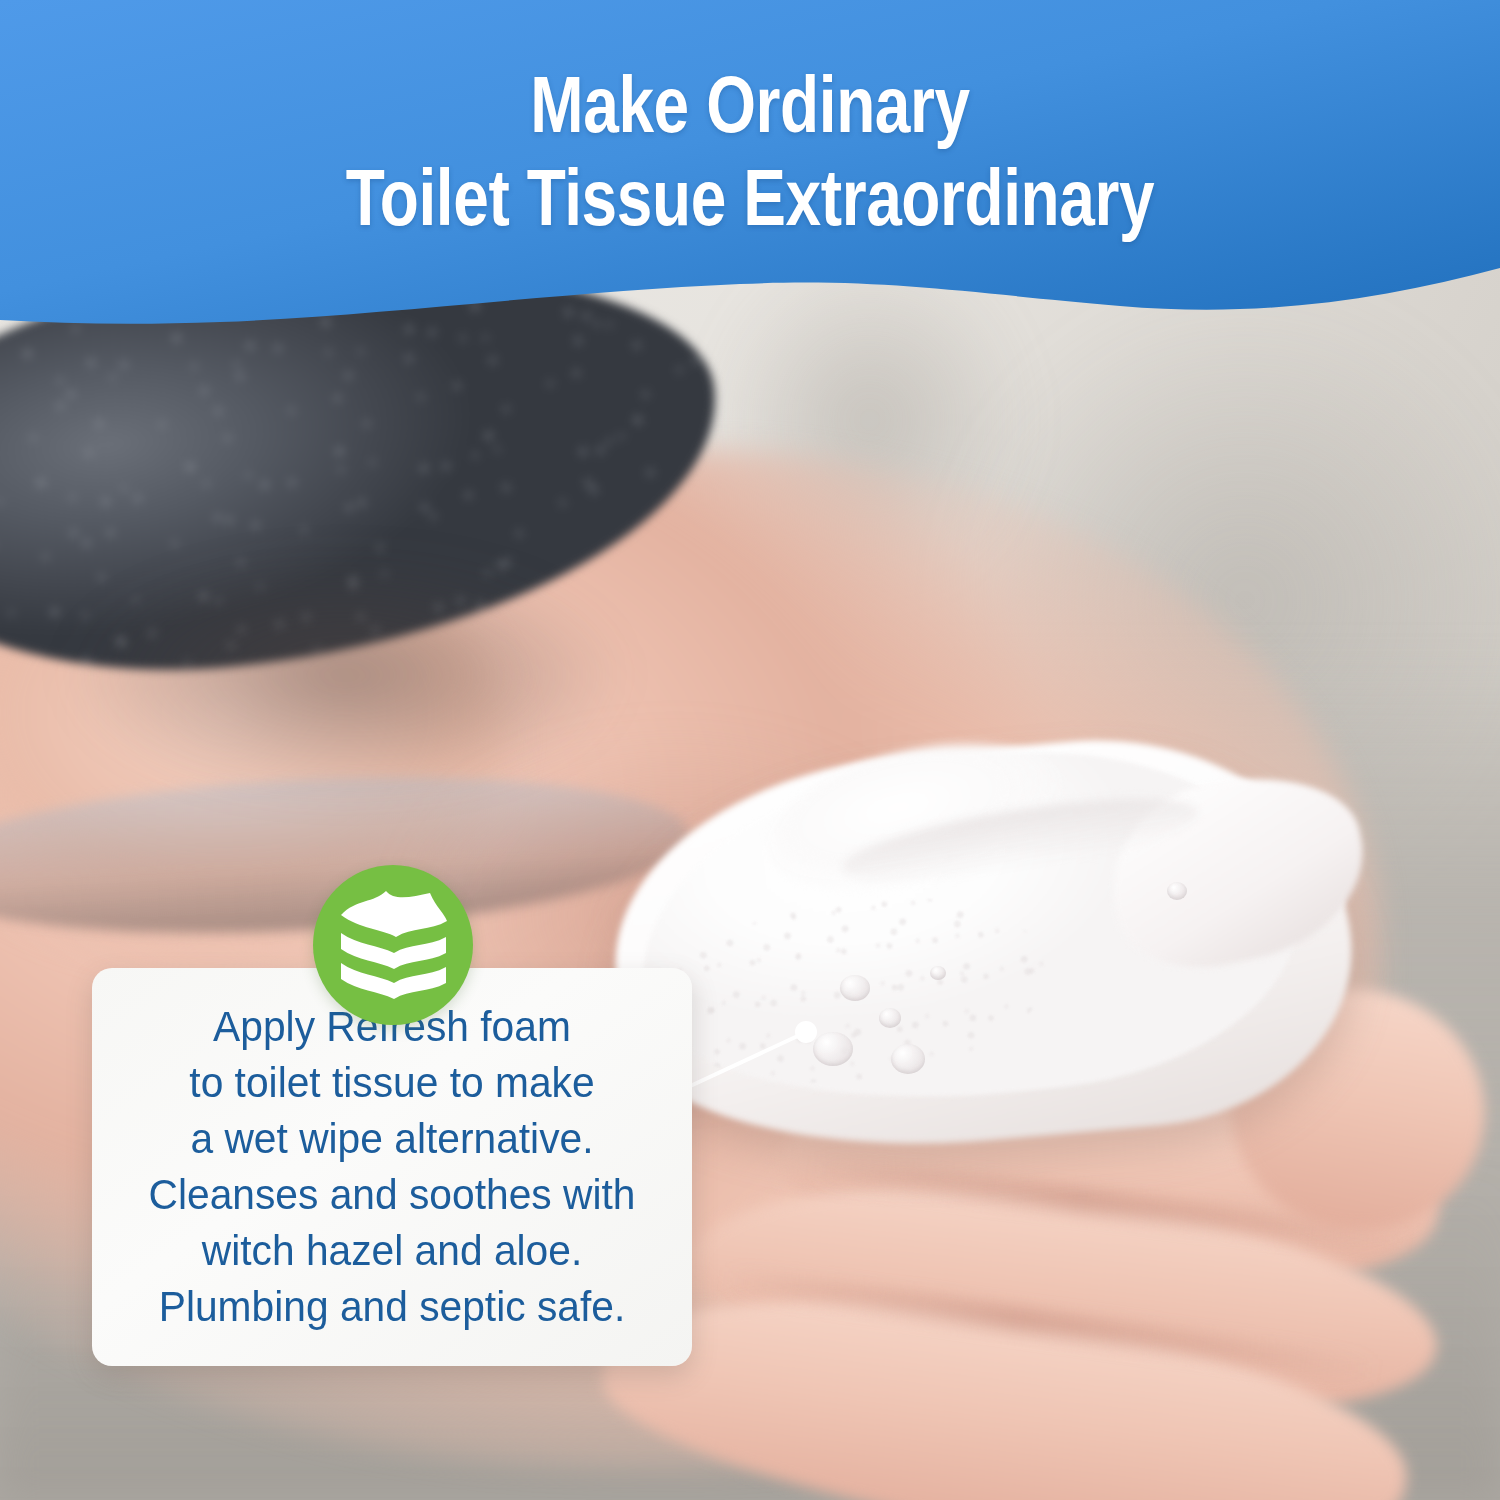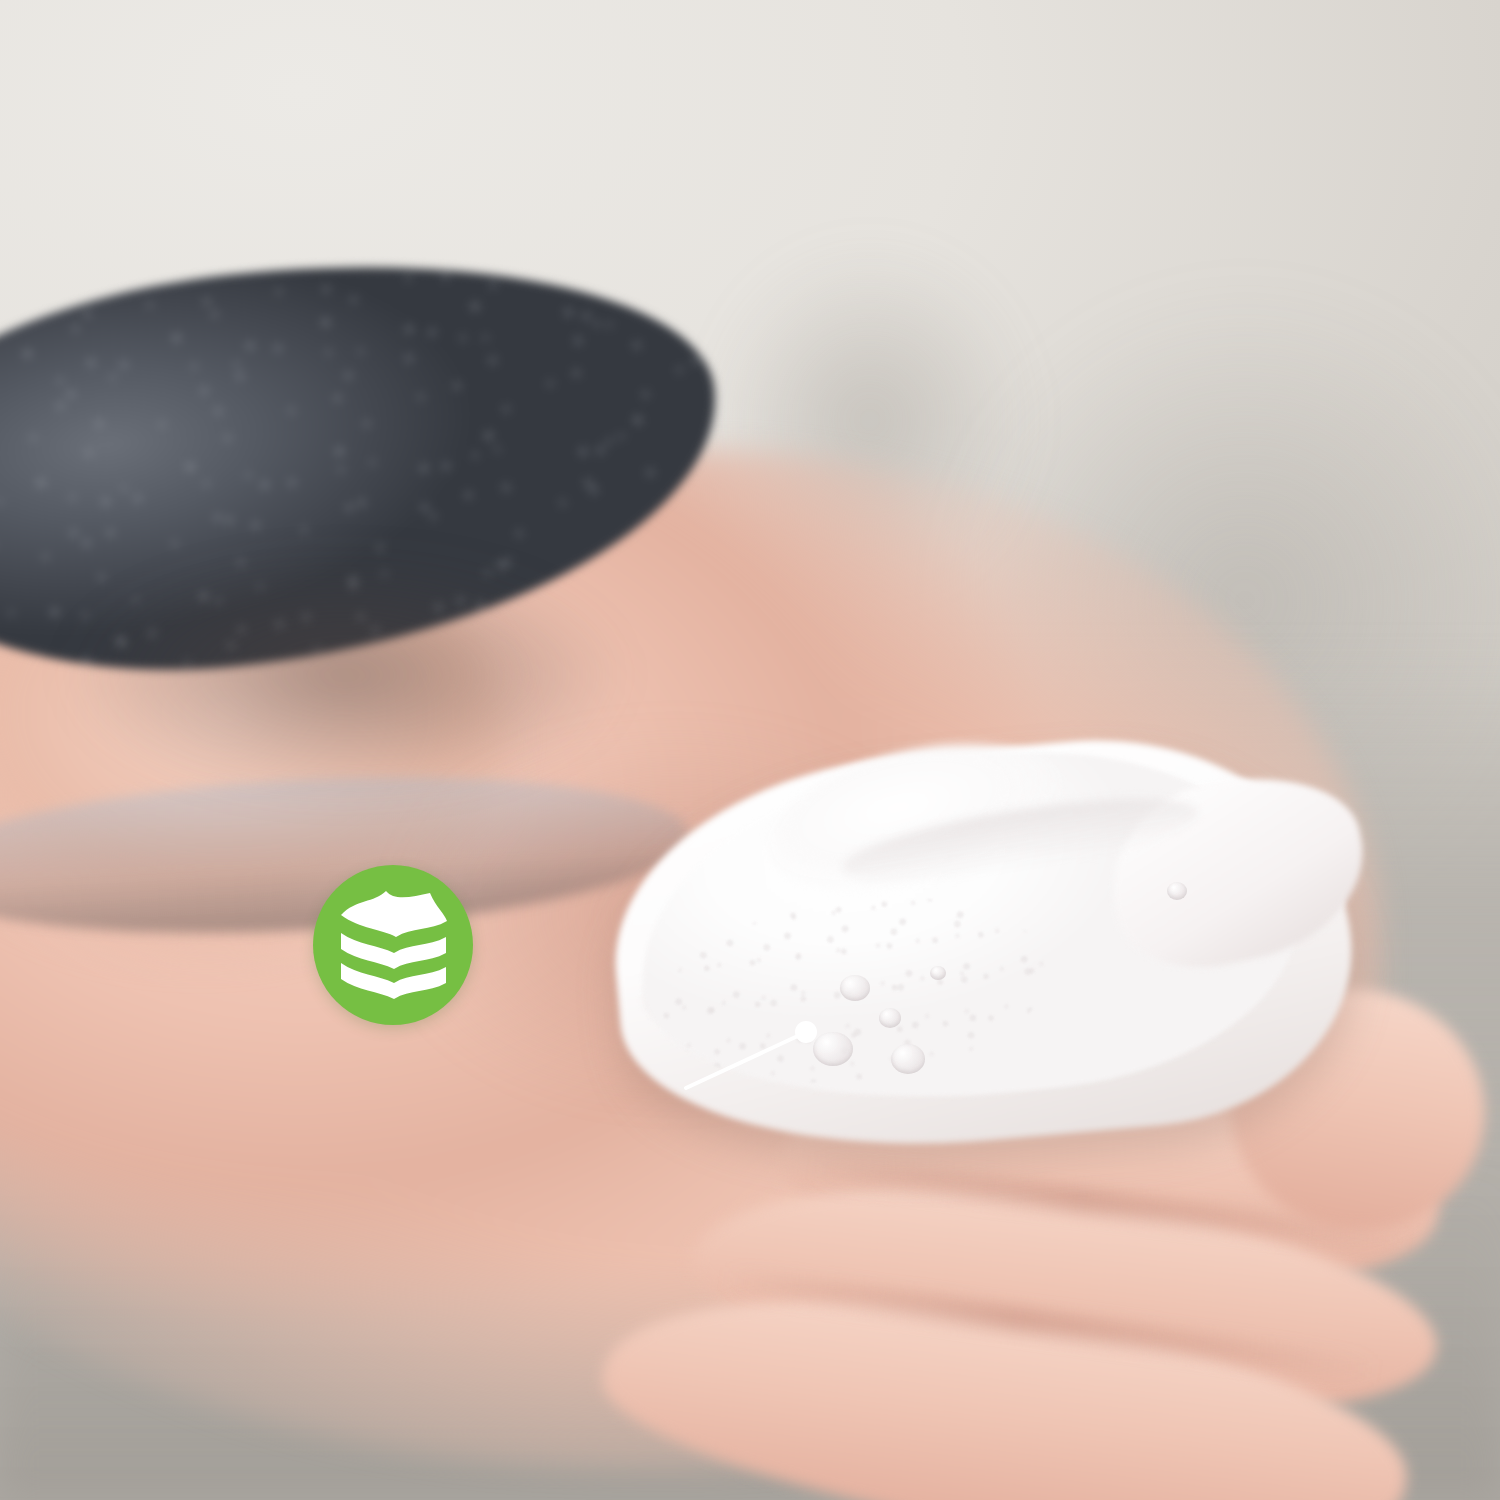--- a/index.html
+++ b/index.html
@@ -391,26 +391,52 @@
     <div class="foam-ridge"></div>
     <div class="foam-fine"></div>
     <div class="bubble" style="left:56.0%;top:65.0%;width:30px;height:26px;"></div>
     <div class="bubble" style="left:58.6%;top:67.2%;width:22px;height:20px;"></div>
     <div class="bubble" style="left:54.2%;top:68.8%;width:40px;height:34px;"></div>
     <div class="bubble" style="left:59.4%;top:69.6%;width:34px;height:30px;"></div>
     <div class="bubble" style="left:62.0%;top:64.4%;width:16px;height:14px;"></div>
     <div class="bubble" style="left:77.8%;top:58.8%;width:20px;height:18px;"></div>
   </div>
 
+  <div class="banner">
+    <svg viewBox="0 0 1500 360" preserveAspectRatio="none" aria-hidden="true">
+      <defs>
+        <linearGradient id="bannerGrad" x1="0" y1="0" x2="1" y2="1">
+          <stop offset="0%" stop-color="#4f9ae9"></stop>
+          <stop offset="45%" stop-color="#4290de"></stop>
+          <stop offset="100%" stop-color="#2170bd"></stop>
+        </linearGradient>
+      </defs>
+      <path d="M0,0 H1500 V268 C1380,300 1260,318 1120,306 C960,292 880,278 740,284 C560,292 380,316 220,322 C140,325 70,324 0,320 Z" fill="url(#bannerGrad)"></path>
+    </svg>
+    <div class="headline">
+      <span class="hl1">Make Ordinary</span>
+      <span class="hl2">Toilet Tissue Extraordinary</span>
+    </div>
+  </div>
 
   <svg class="leader" viewBox="0 0 180 110" aria-hidden="true">
     <line x1="26" y1="78" x2="142" y2="24" stroke="#ffffff" stroke-width="4" stroke-linecap="round"></line>
     <circle cx="146" cy="22" r="11" fill="#ffffff"></circle>
   </svg>
 
+  <div class="callout-card">
+    <div class="callout-text">
+      <span class="cl">Apply Refresh foam</span>
+      <span class="cl">to toilet tissue to make</span>
+      <span class="cl">a wet wipe alternative.</span>
+      <span class="cl">Cleanses and soothes with</span>
+      <span class="cl">witch hazel and aloe.</span>
+      <span class="cl">Plumbing and septic safe.</span>
+    </div>
+  </div>
 
   <div class="badge">
     <svg width="118" height="112" viewBox="0 0 118 112" aria-hidden="true">
       <path d="M7 26 C22 10 40 14 52 2 C60 12 78 8 96 4 C102 18 110 24 113 32 C96 42 78 38 62 48 C48 40 26 40 7 26 Z" fill="#ffffff"></path>
       <path d="M7 44 C24 56 44 56 60 64 C76 54 94 58 112 48 C112 56 112 60 112 64 C94 74 76 70 60 80 C44 72 24 72 7 60 Z" fill="#ffffff"></path>
       <path d="M7 74 C24 86 44 86 60 94 C76 84 94 88 112 78 C112 86 112 90 112 94 C94 104 76 100 60 110 C44 102 24 102 7 90 Z" fill="#ffffff"></path>
     </svg>
   </div>
 
 </div>

